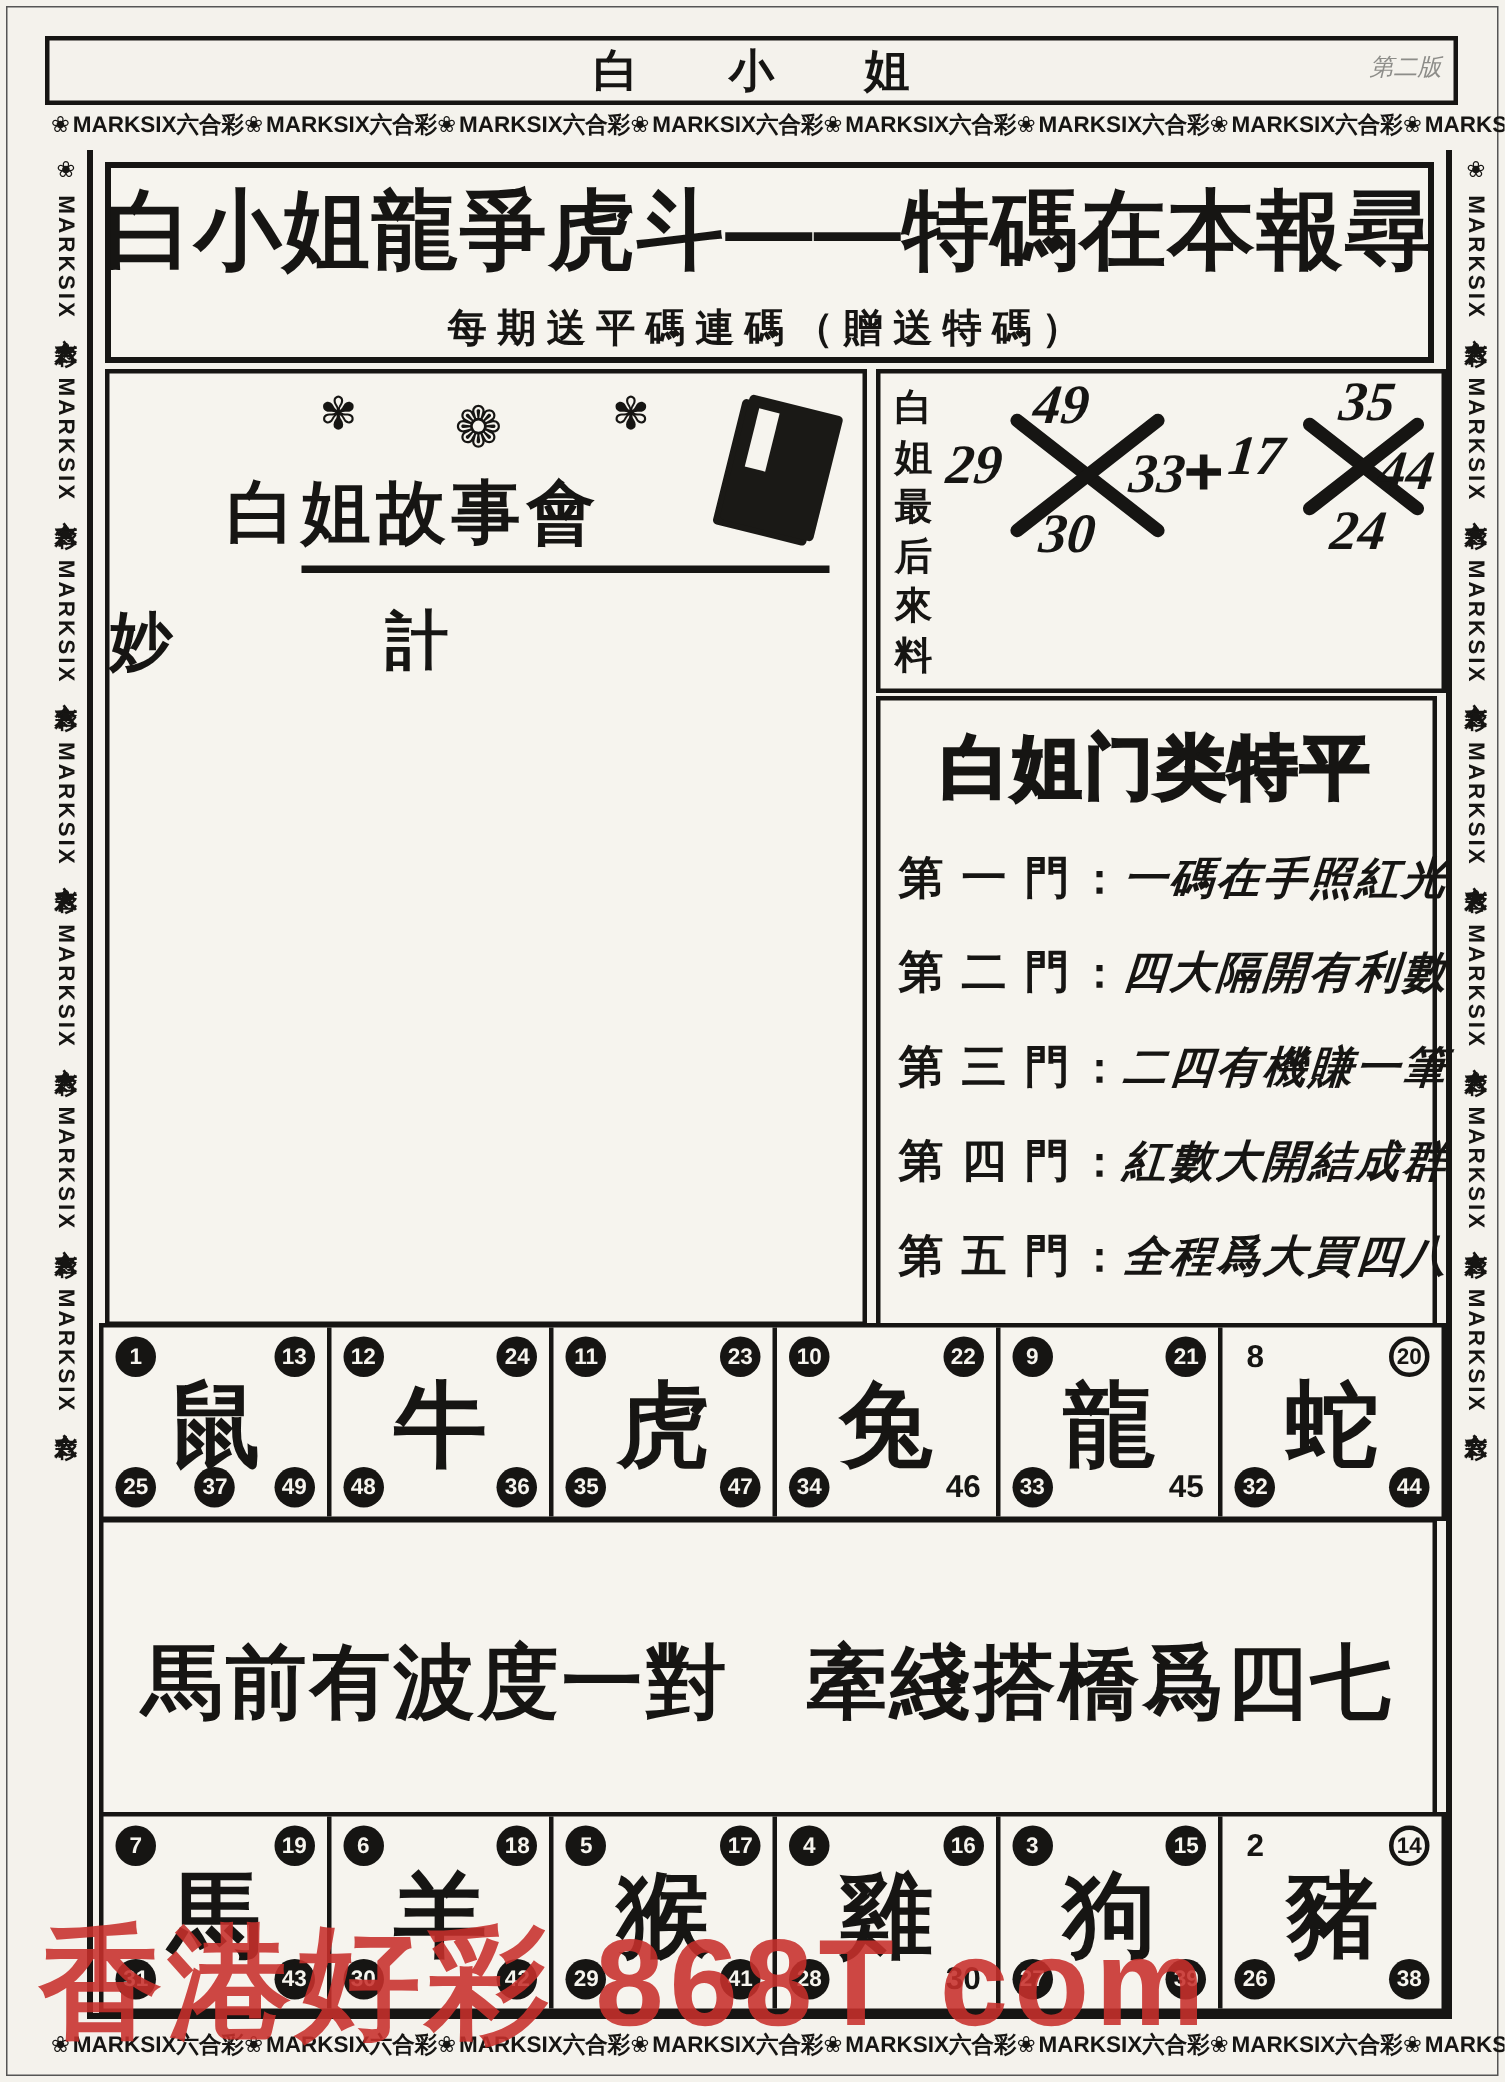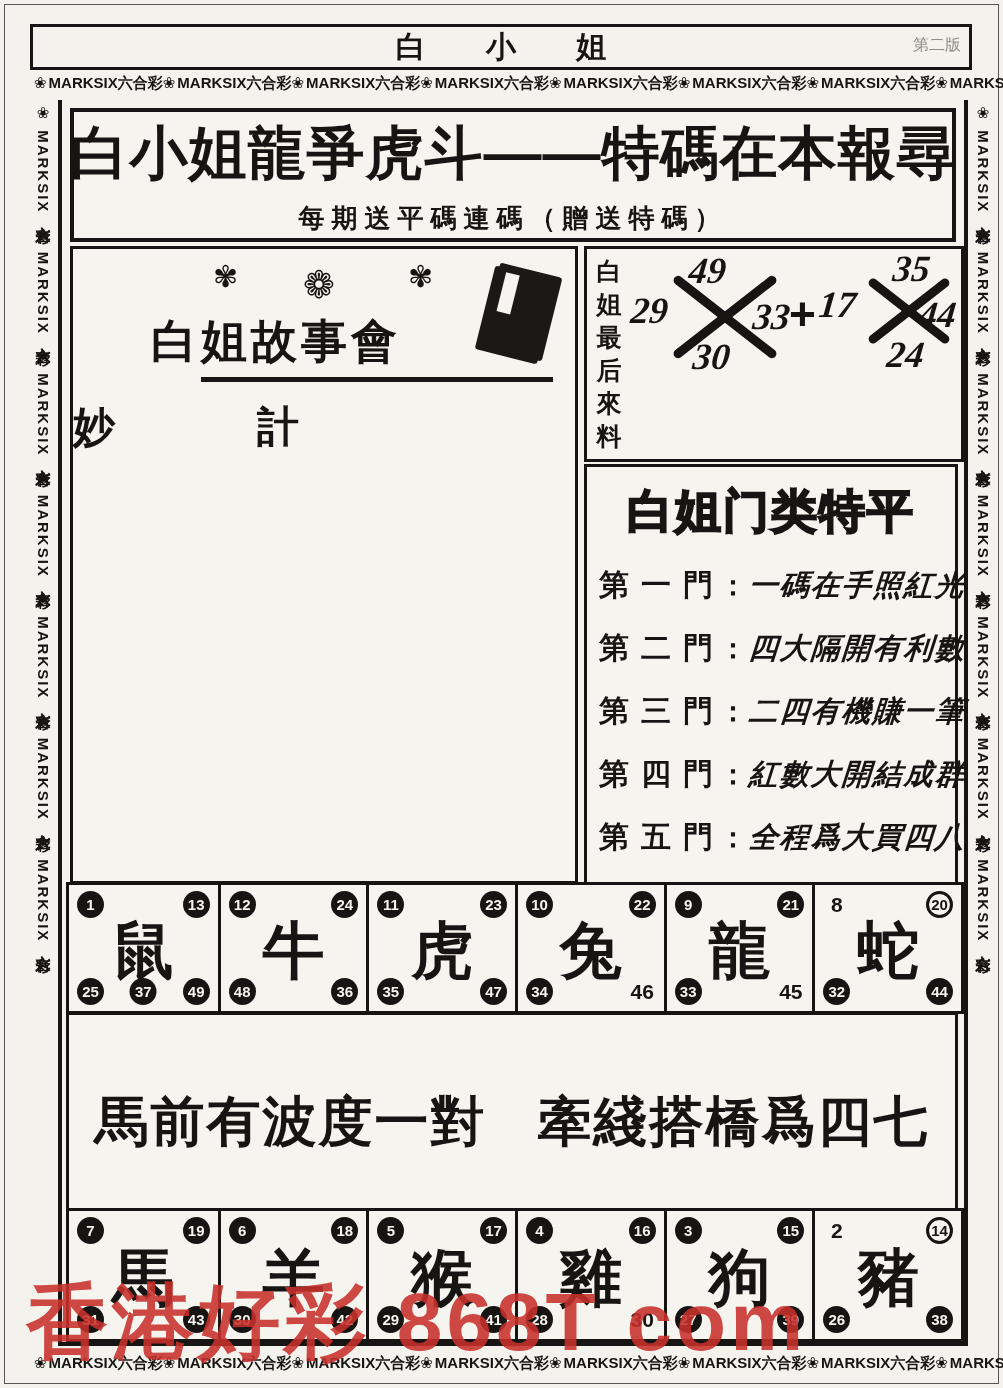--- a/index.html
+++ b/index.html
@@ -10,21 +10,21 @@
   }
   .abs{position:absolute;}
   
   .page-frame{left:4px;top:4px;width:993px;height:1378px;border:1px solid #555;}
   .content-frame{left:58px;top:100px;width:902px;height:1242px;
     border-left:4px solid #161513;border-right:4px solid #161513;border-bottom:4px solid #161513;}
   
   .title-bar{left:30px;top:24px;width:936px;height:40px;border:3px solid #161513;
     display:flex;align-items:center;justify-content:center;}
   .page-title{font-size:30px;font-weight:700;letter-spacing:26px;padding-left:26px;}
-  .edition{position:absolute;right:8px;top:8px;font-size:16px;color:#8d8d89;}
+  .edition{position:absolute;right:8px;top:8px;font-size:16px;color:#8d8d89;font-style:italic;}
   
   .brand-strip{left:30px;width:936px;height:38px;display:flex;align-items:center;
     justify-content:space-between;padding:0 4px;box-sizing:border-box;}
   .brand-strip.top{top:64px;}
   .brand-strip.bottom{top:1344px;}
   .brand-item{font-size:15px;font-weight:700;white-space:nowrap;}
   .brand-flower{font-size:15px;margin-right:2px;}
   .side-strip{top:104px;width:30px;height:1238px;writing-mode:vertical-rl;
     font-size:15px;font-weight:700;letter-spacing:2px;line-height:30px;overflow:hidden;}
   .side-strip.left{left:28px;}

